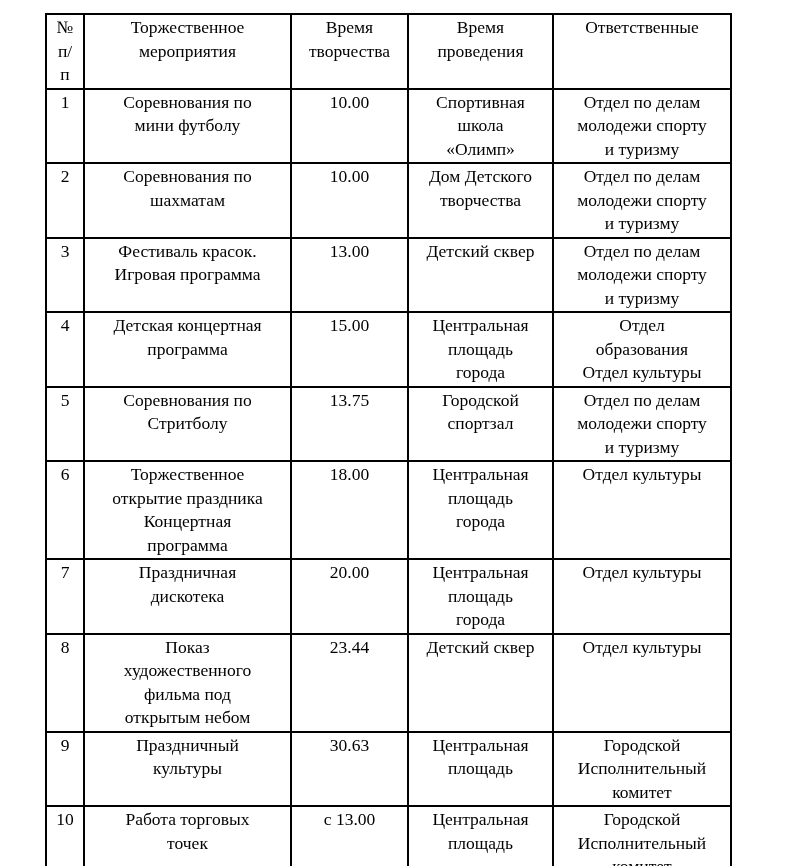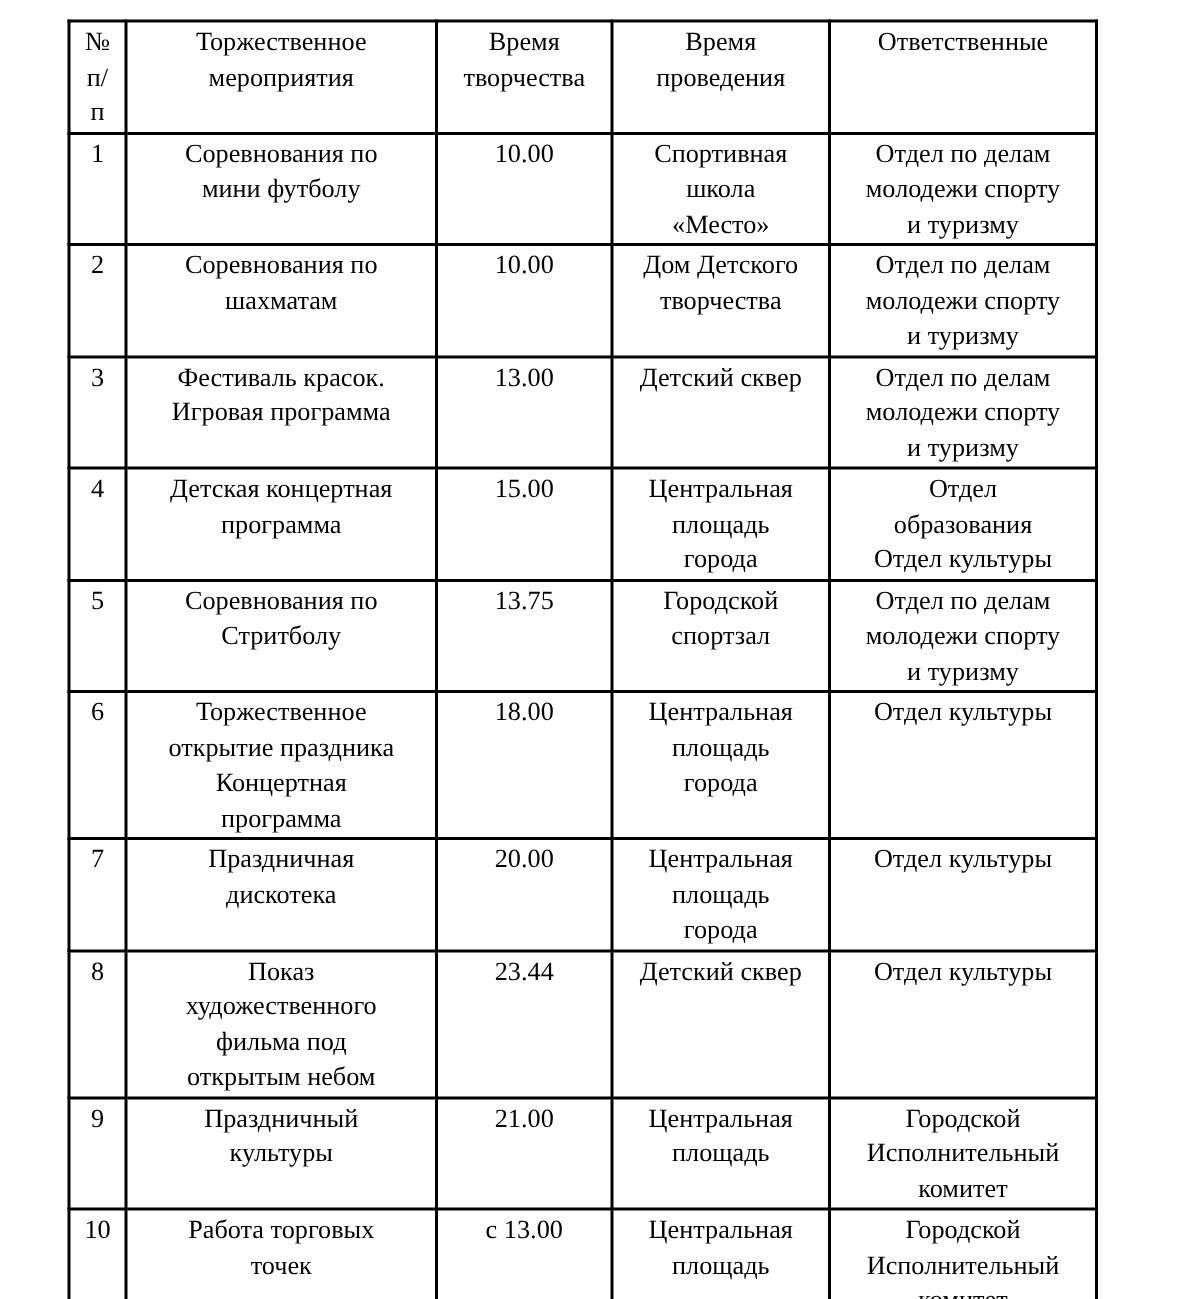--- a/index.html
+++ b/index.html
@@ -66,21 +66,21 @@
     </tr>
   </thead>
   <tbody>
     <tr>
       <td>1</td>
       <td>Соревнования по
 мини футболу</td>
       <td>10.00</td>
       <td>Спортивная
 школа
-«Место»</td>
+«Олимп»</td>
       <td>Отдел по делам
 молодежи спорту
 и туризму</td>
     </tr>
     <tr>
       <td>2</td>
       <td>Соревнования по
 шахматам</td>
       <td>10.00</td>
       <td>Дом Детского
@@ -151,21 +151,21 @@
 фильма под
 открытым небом</td>
       <td>23.44</td>
       <td>Детский сквер</td>
       <td>Отдел культуры</td>
     </tr>
     <tr>
       <td>9</td>
       <td>Праздничный
 культуры</td>
-      <td>21.00</td>
+      <td>30.63</td>
       <td>Центральная
 площадь</td>
       <td>Городской
 Исполнительный
 комитет</td>
     </tr>
     <tr>
       <td>10</td>
       <td>Работа торговых
 точек</td>

